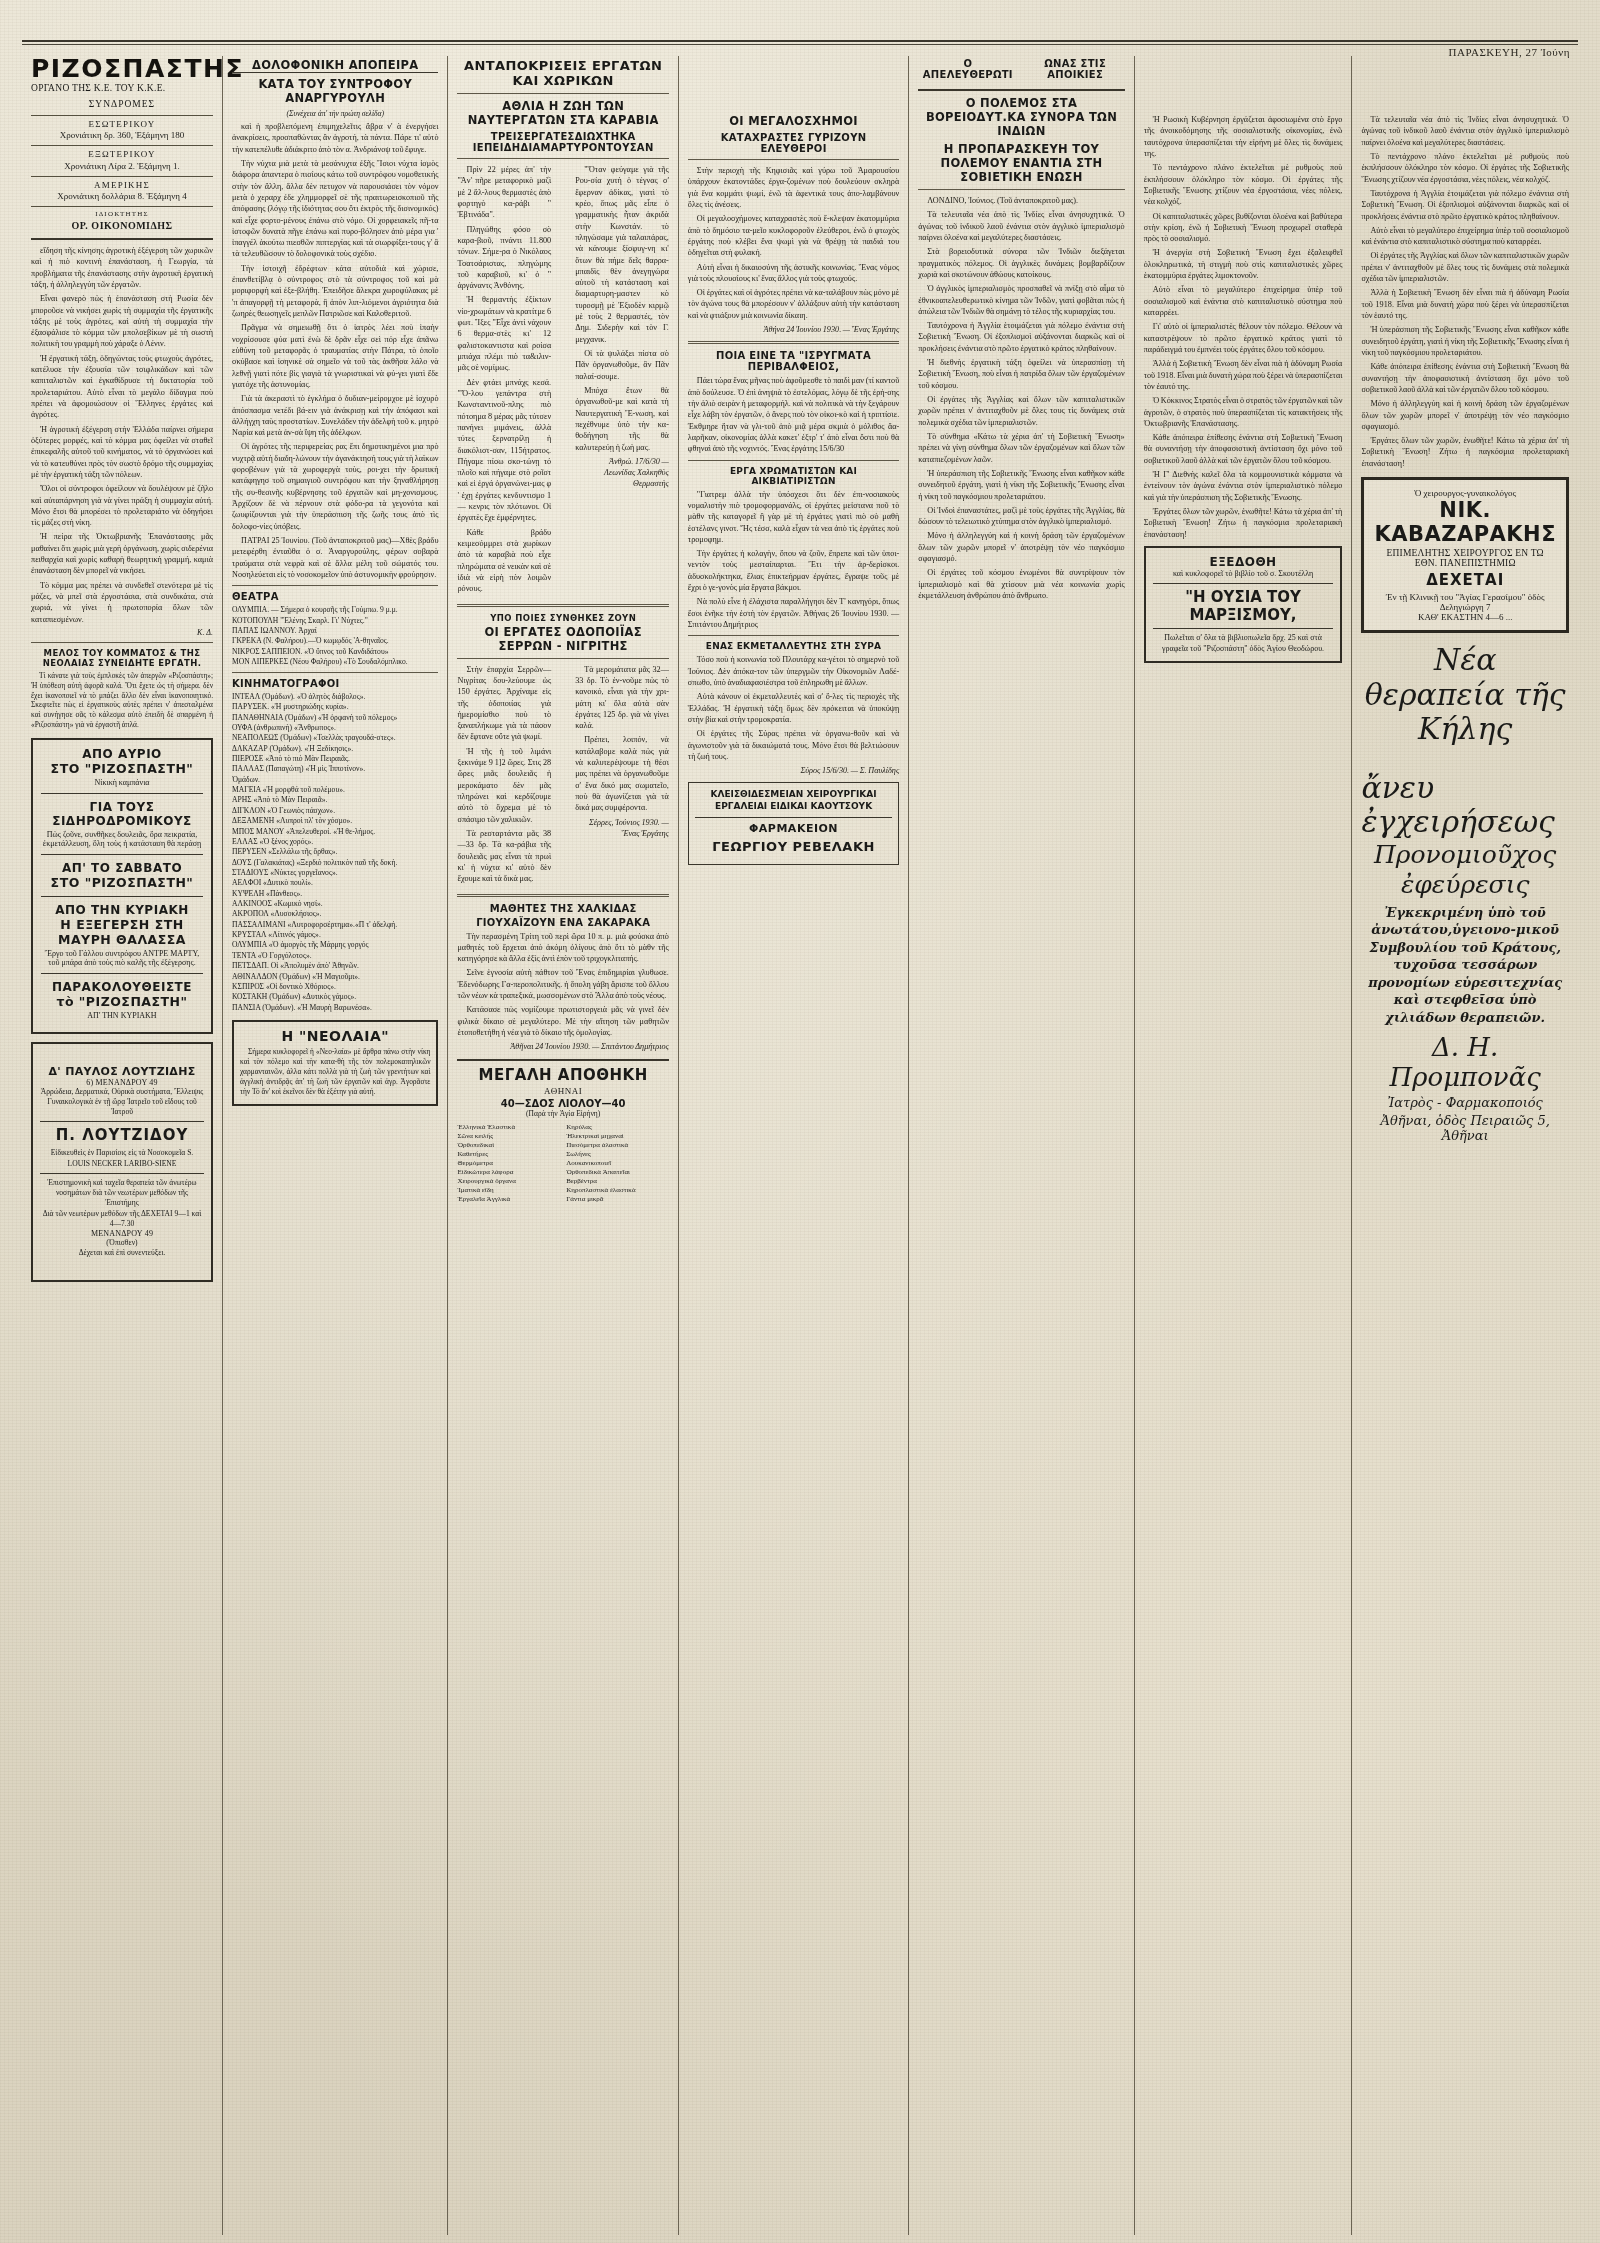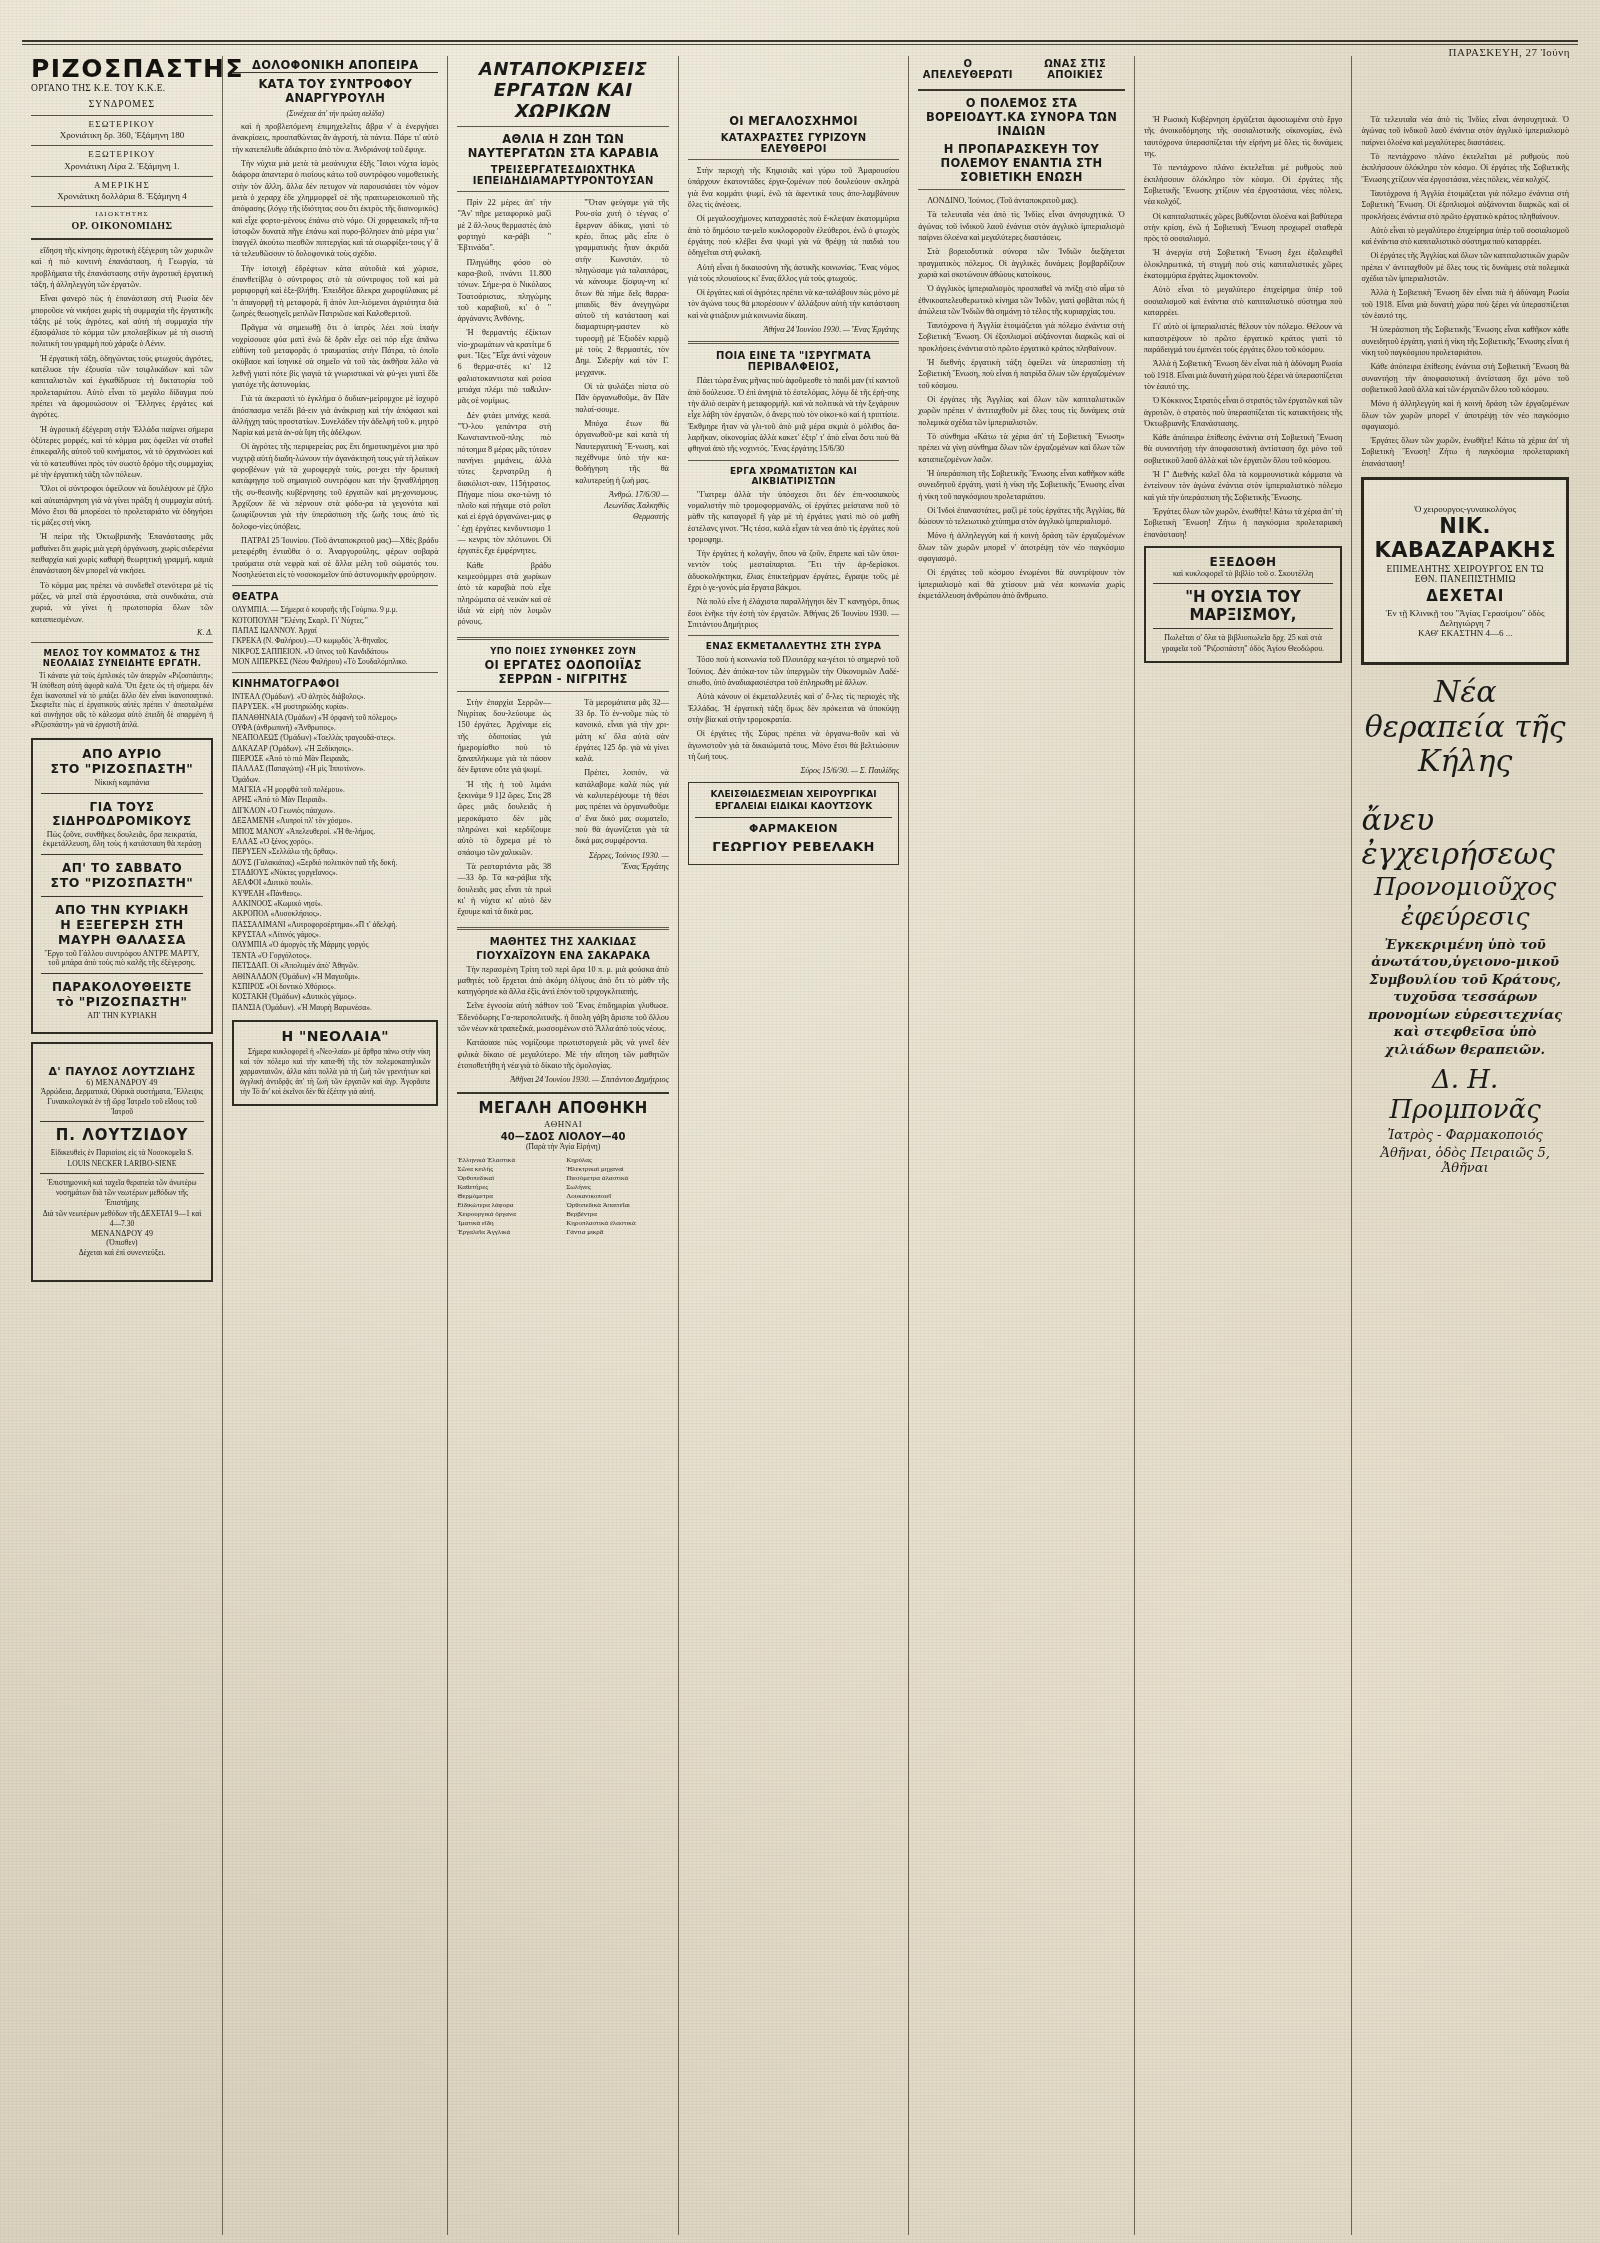--- a/index.html
+++ b/index.html
@@ -57,21 +57,21 @@
   .hl { text-align:center; font-family:"DejaVu Sans", sans-serif; font-weight:700; }
   .body-text {
     font-size:8.2px; line-height:1.38; text-align:justify; hyphens:auto;
     color:#23201a; word-spacing:-0.4px;
   }
   .body-text p { margin:0 0 3px 0; text-indent:9px; }
   .sep { border-top:1px solid #5d5747; margin:5px 0; }
   .sep-thick { border-top:2px solid #3a362c; margin:6px 0 5px 0; }
   .sep-dbl { border-top:1px solid #5d5747; border-bottom:1px solid #5d5747; height:3px; margin:6px 0; }
 
-  .head-1 { font-size:18px; letter-spacing:.4px; margin:2px 0 0;font-style:italic; }
+  .head-1 { font-size:13px; letter-spacing:.4px; margin:2px 0 0; }
   .head-2 { font-size:11.5px; letter-spacing:.3px; margin:2px 0 4px; }
   .head-3 { font-size:10px; letter-spacing:.3px; margin:2px 0 3px; }
   .head-xs { font-size:9px; letter-spacing:.2px; margin:2px 0 3px; }
   .kicker { font-size:8.5px; text-align:center; letter-spacing:.4px; font-family:"DejaVu Sans",sans-serif; font-weight:700; }
   .sig { text-align:right; font-size:8px; font-style:italic; margin-top:3px; }
   .center { text-align:center; }
 
   
   .promo-box { border:2px solid #2f2c24; padding:7px 8px; margin:8px 0; }
   .promo-line { font-family:"DejaVu Sans", sans-serif; font-weight:700; text-align:center; }
@@ -86,21 +86,21 @@
   .ad-big { font-family:"DejaVu Sans",sans-serif; font-weight:700; font-size:15px; letter-spacing:1px; margin:4px 0; }
   .ad-body { font-size:7.6px; line-height:1.35; text-align:center; }
   .ad-hr { border-top:1px solid #3a362c; margin:4px 0; }
 
   .list-tight { font-size:7.6px; line-height:1.3; }
   .list-tight div { margin-bottom:0.5px; }
 
   .two-sub { display:flex; gap:24px; }
   .two-sub > div { flex:1; }
 
-  .doctor-ad { border:3px solid #2b2820; padding:24px 10px; margin-top:8px; background:rgba(255,252,242,0.25); }
+  .doctor-ad { border:3px solid #2b2820; padding:8px 10px; margin-top:8px; background:rgba(255,252,242,0.25); }
   .doctor-name { font-family:"DejaVu Sans",sans-serif; font-weight:700; font-size:21px; text-align:center; letter-spacing:.5px; }
   .doctor-sub { font-size:9.5px; text-align:center; letter-spacing:.2px; margin-top:2px;}
   .doctor-dex { font-family:"DejaVu Sans",sans-serif; font-weight:700; font-size:15px; text-align:center; letter-spacing:1px; margin:3px 0; }
 
   .hernia { margin-top:10px; }
   .hernia .l1 { font-family:"DejaVu Serif",serif; font-style:italic; font-size:30px; text-align:center; line-height:1.15; }
   .hernia .l2 { font-family:"DejaVu Serif",serif; font-style:italic; font-size:30px; text-align:left; line-height:1.15;margin-top:24px; }
   .hernia .l3 { font-family:"DejaVu Serif",serif; font-style:italic; font-size:25px; text-align:center; line-height:1.2; }
   .hernia .l4 { font-family:"DejaVu Serif",serif; font-style:italic; font-size:13px; text-align:center; line-height:1.35; margin-top:4px;font-weight:bold; }
   .hernia .l5 { font-family:"DejaVu Serif",serif; font-style:italic; font-size:26px; text-align:center; margin-top:6px; }

